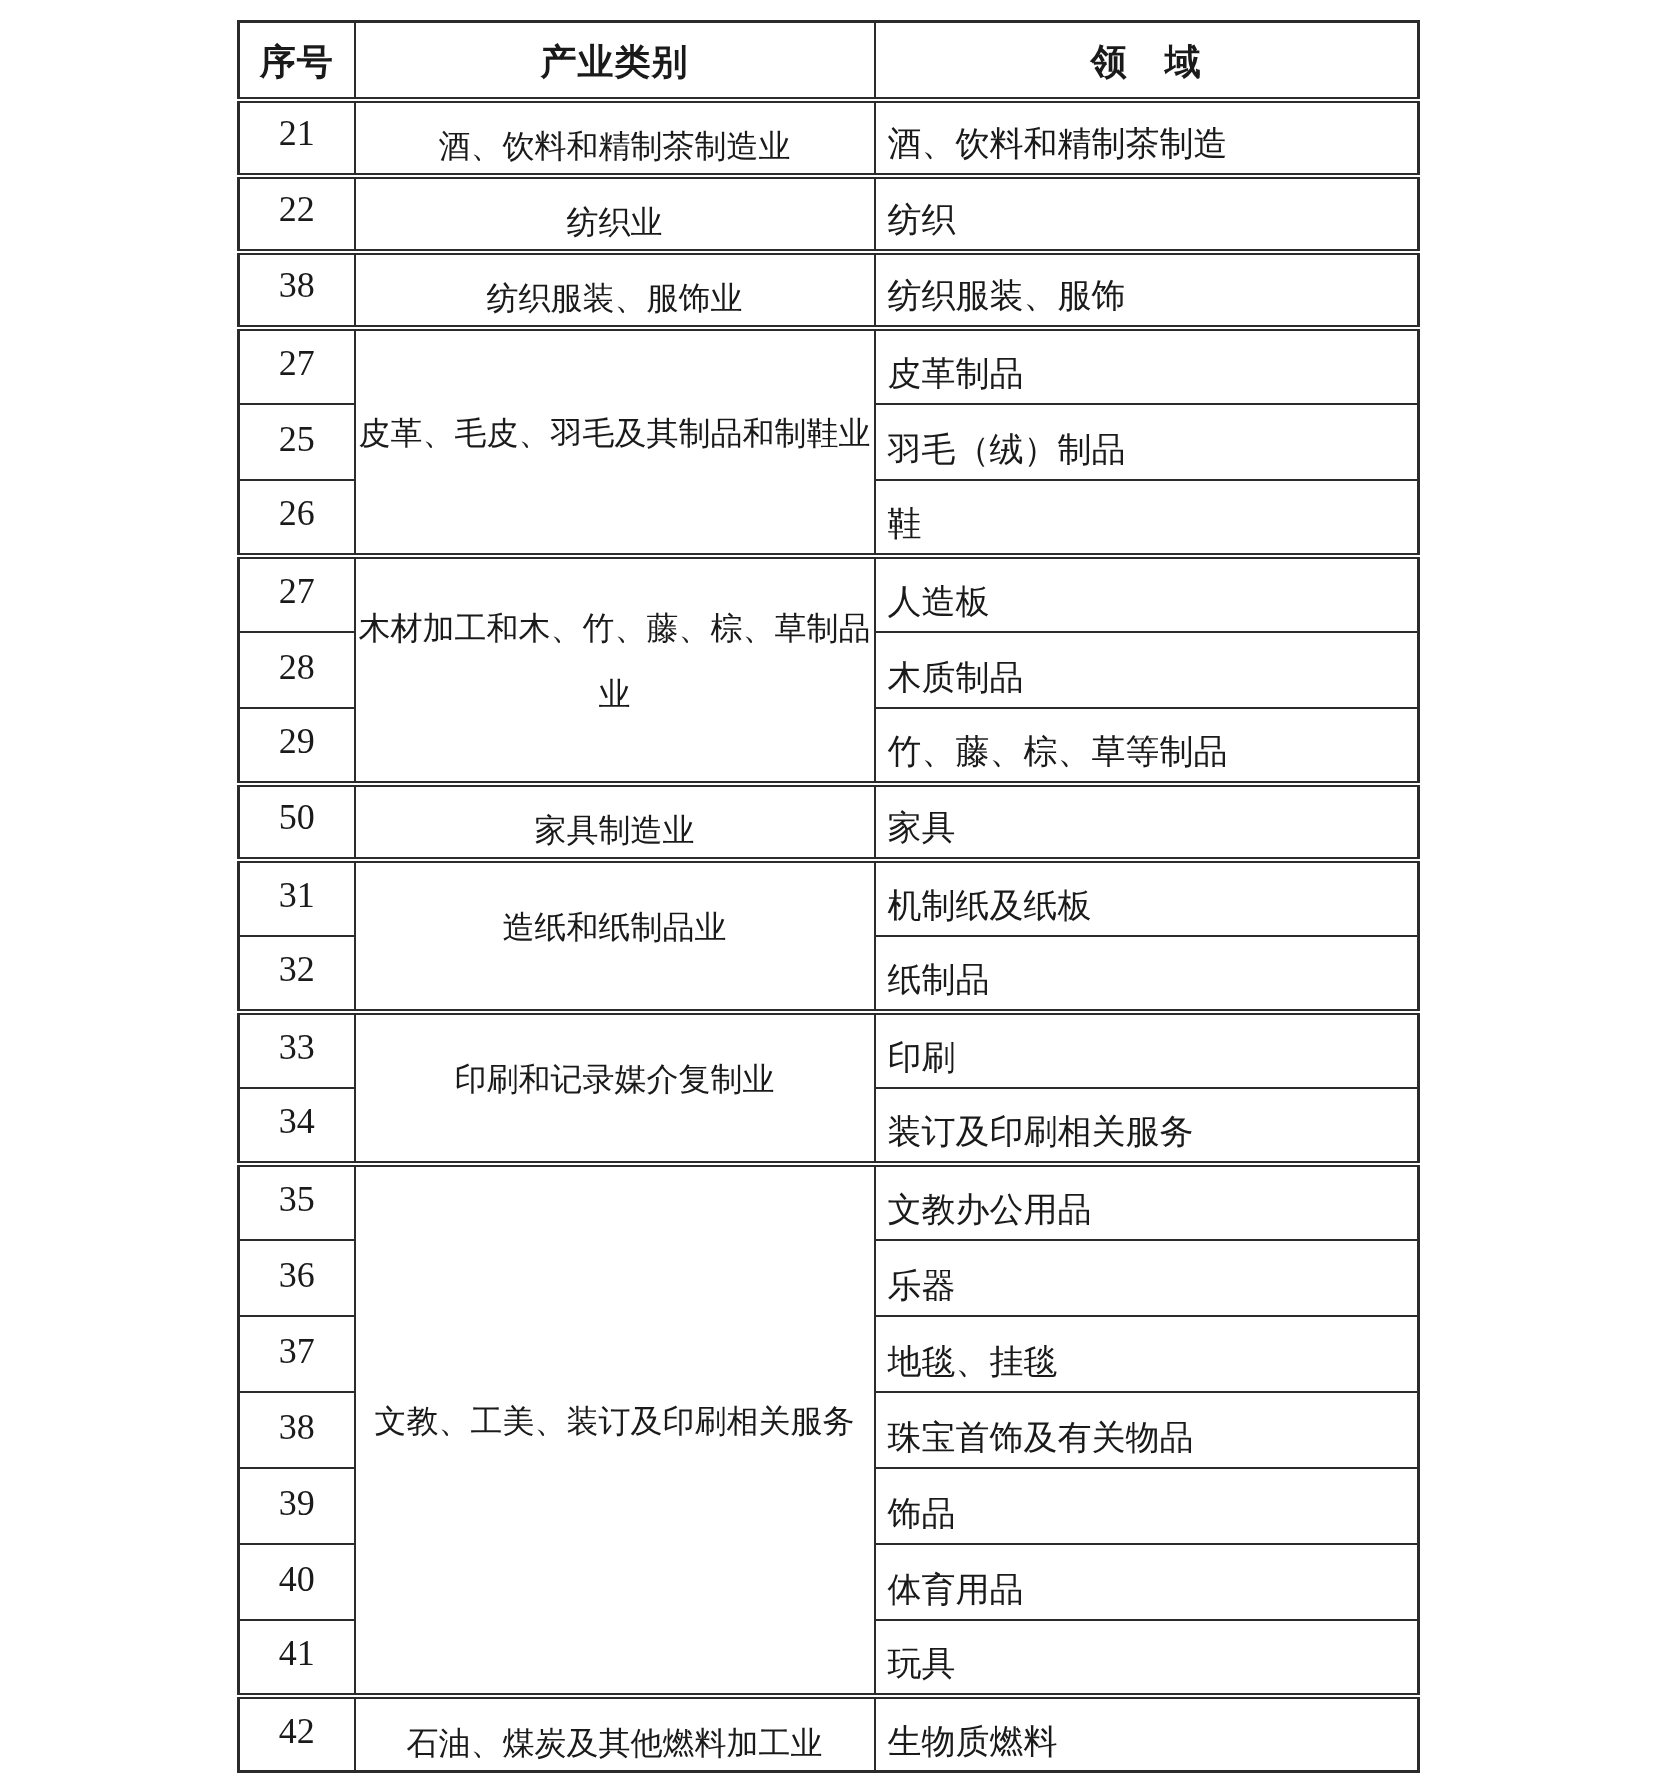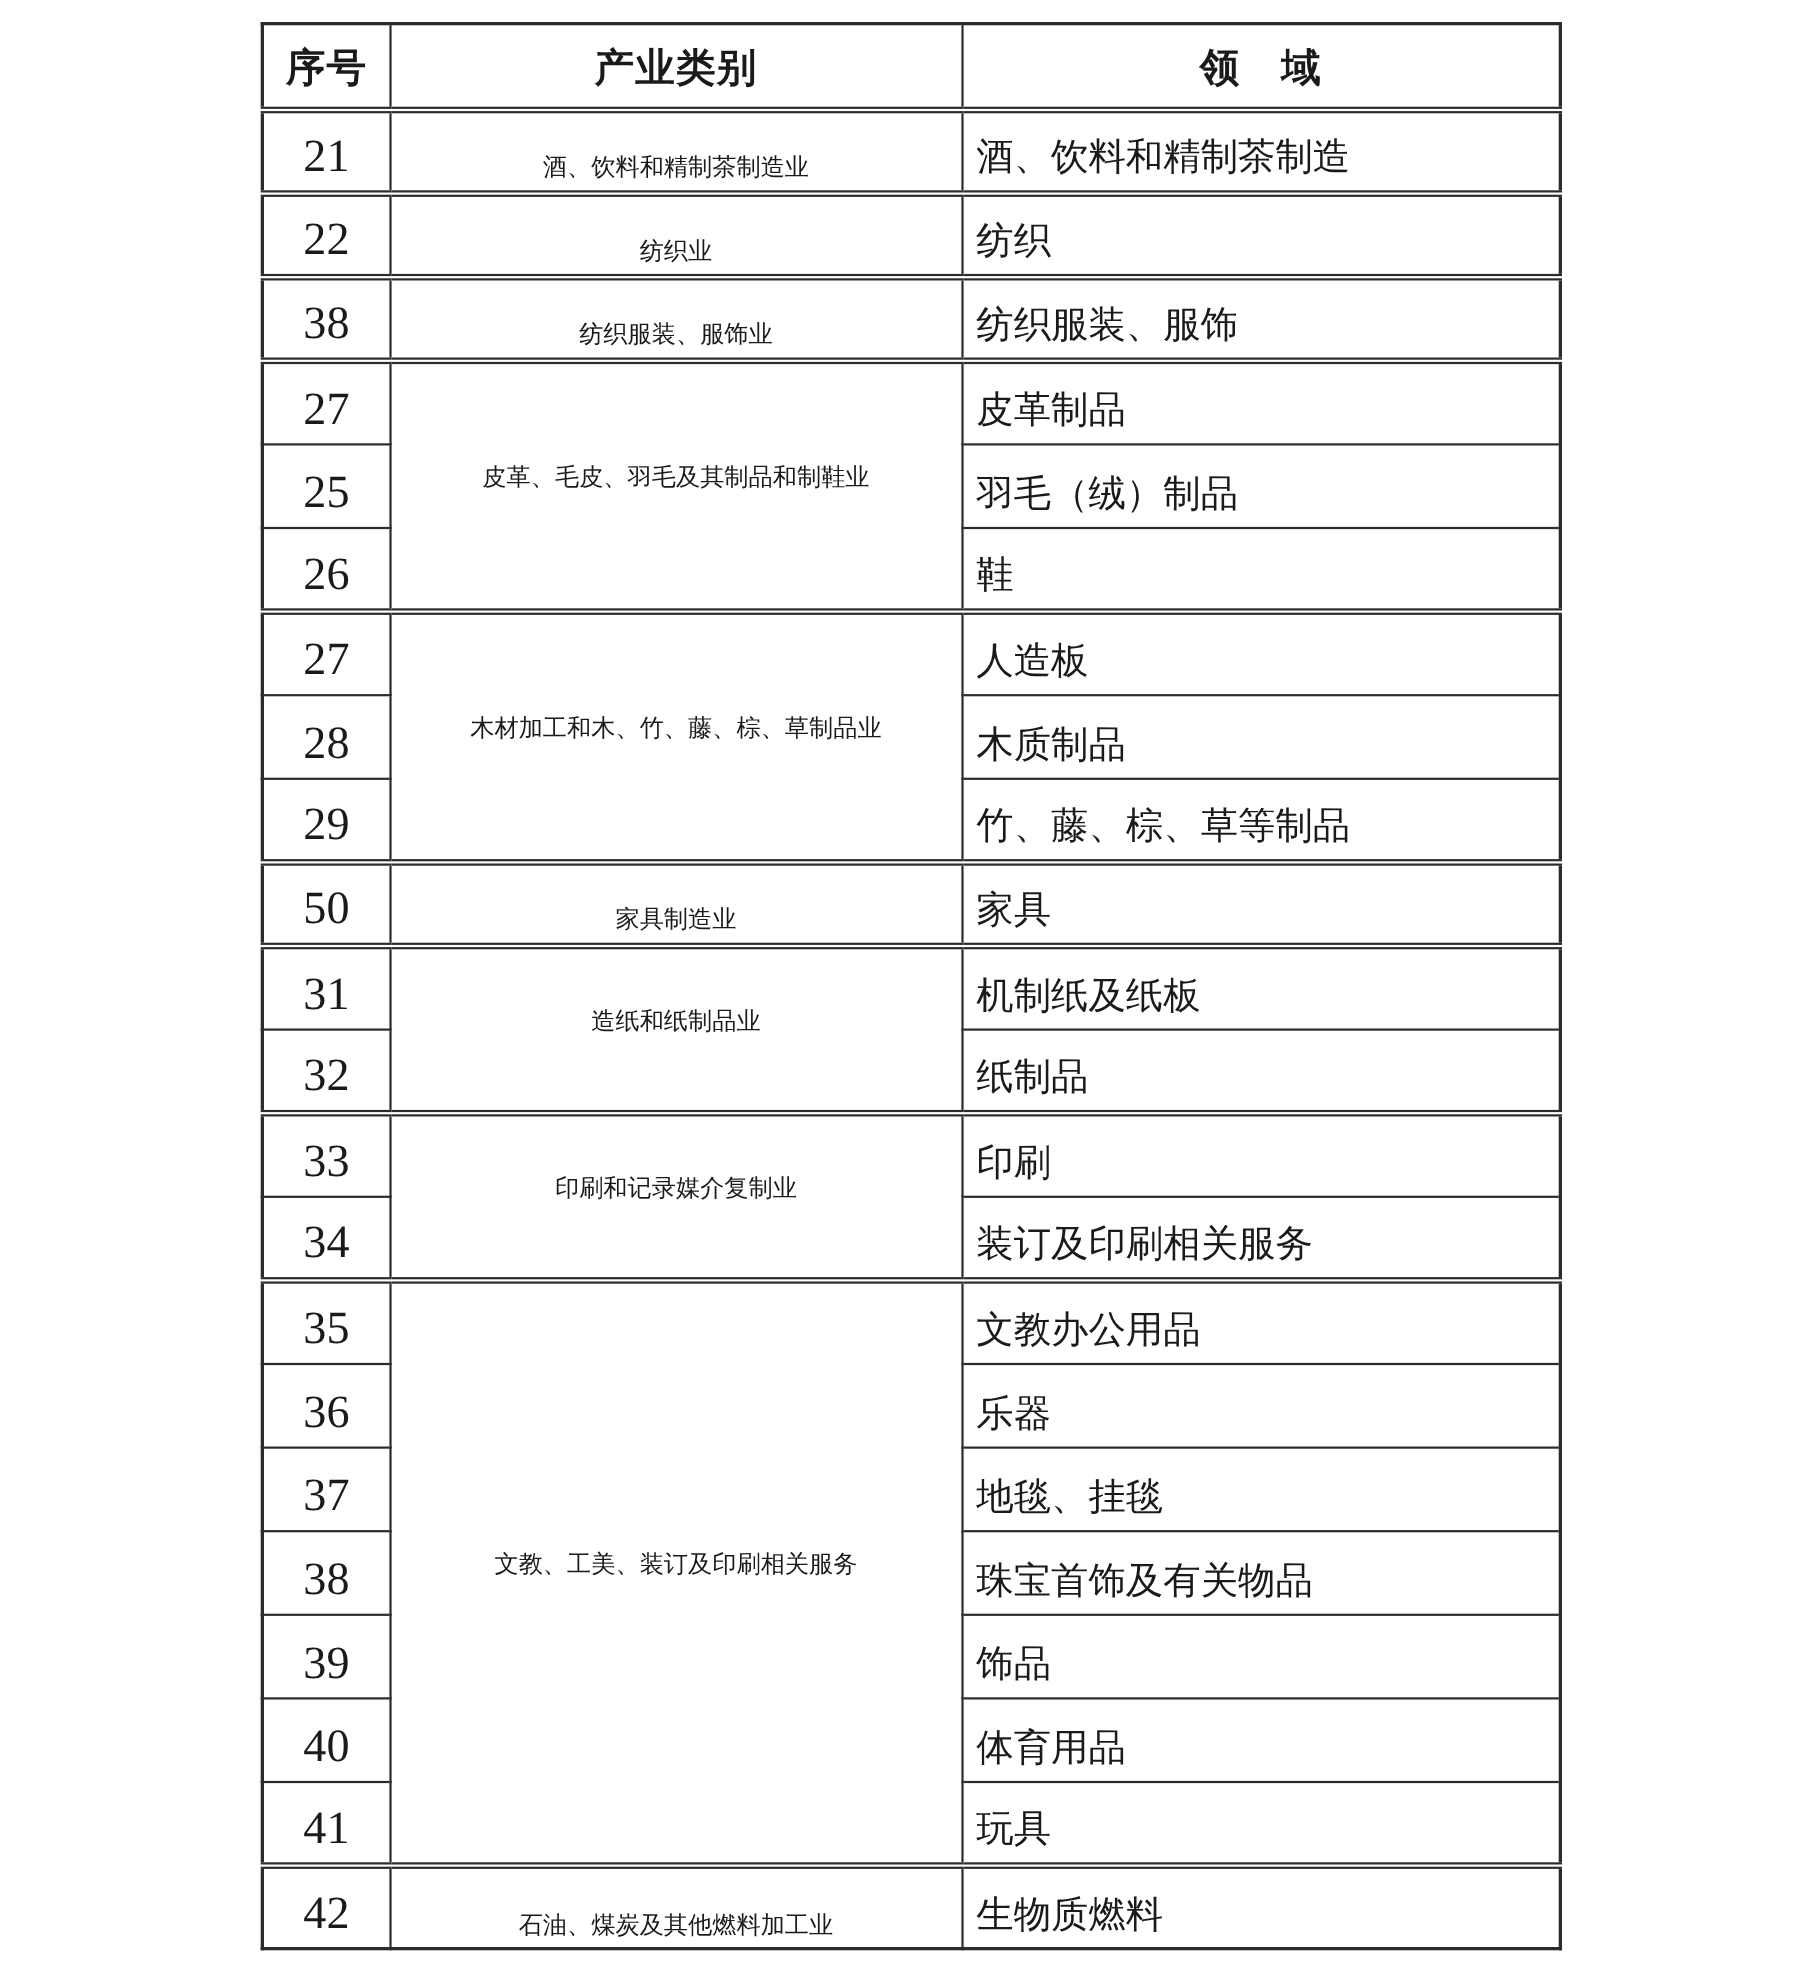--- a/index.html
+++ b/index.html
@@ -40,28 +40,28 @@
   th {
     font-family: "Liberation Sans", "DejaVu Sans", sans-serif;
     font-weight: 600;
     font-size: 36px;
     text-align: center;
     vertical-align: bottom;
     padding: 0 0 10px 0;
     letter-spacing: 1px;
   }
   td.num {
-    font-size: 42px;
+    font-size: 36px;
     text-align: center;
     vertical-align: bottom;
-    padding: 0 0 6px 0;
+    padding: 0 0 18px 0;
     line-height: 1.15;
   }
   td.cat {
-    font-size: 22px;
+    font-size: 32px;
     text-align: center;
     vertical-align: bottom;
     padding: 0 2px 7px 2px;
     line-height: 1.25;
   }
   td.cat.merged {
     vertical-align: middle;
     line-height: 2.05;
     padding-bottom: 16px;
   }

